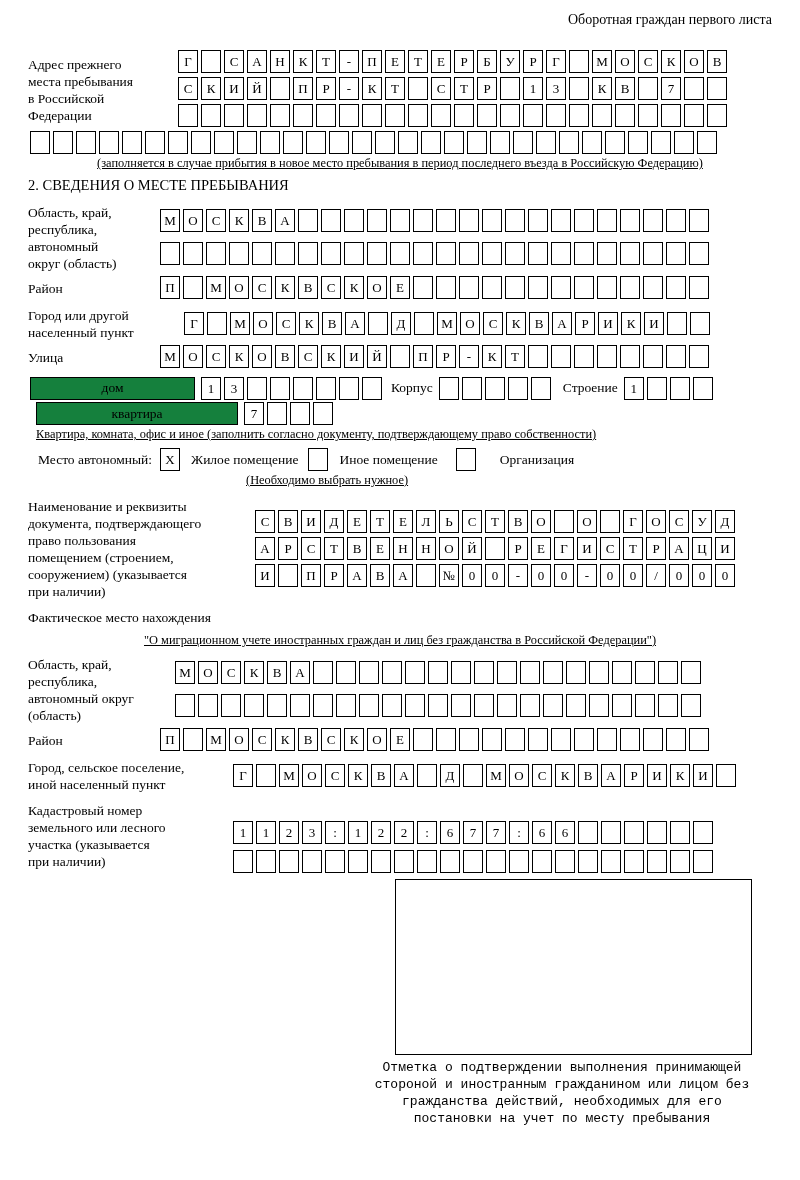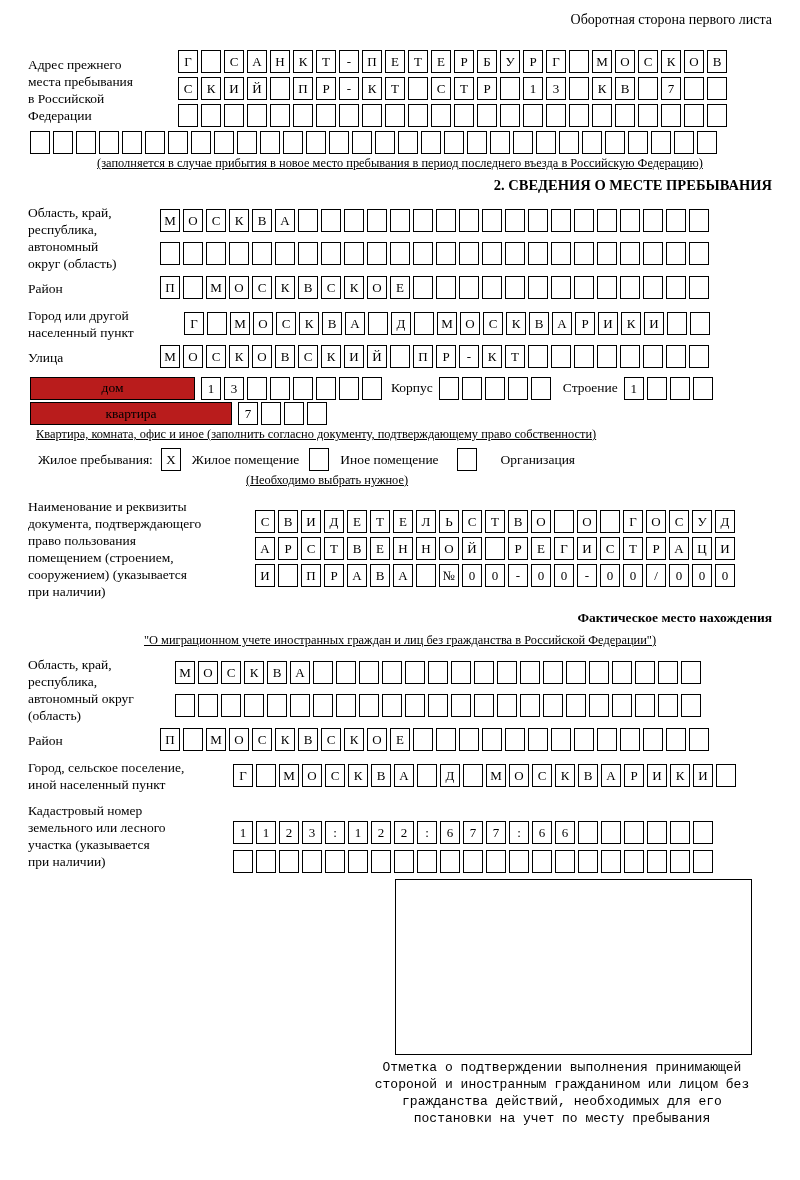--- a/index.html
+++ b/index.html
@@ -16,38 +16,38 @@
     flex:none;width:18px;height:21px;border:1.6px solid #000;
     display:flex;align-items:center;justify-content:center;
     font-size:13px;line-height:1;box-sizing:content-box;background:#fff;
   }
   .rowstack{display:flex;flex-direction:column;gap:4px;}
   .frow{display:flex;align-items:center;}
   .flabel{white-space:pre-line;font-size:13.5px;line-height:1.26;flex:none;padding-top:2px;}
   .w150{width:150px}.w132{width:132px}.w156{width:156px}.w227{width:227px}.w147{width:147px}.w205{width:205px}
   .note{font-size:12.4px;text-decoration:underline;}
   .note-c{text-align:center;}
-  .sect-title{text-align:right;font-weight:bold;font-size:14.5px;}
+  .sect-title{text-align:left;font-weight:normal;font-size:14.5px;}
   .widebox{
     flex:none;border:1.6px solid #000;height:21px;display:flex;
-    align-items:center;justify-content:center;font-size:13.5px;background:#b91c1c;
+    align-items:center;justify-content:center;font-size:13.5px;background:#15803d;
   }
   .inline-label{font-size:13.5px;line-height:24px;flex:none;text-align:center;}
   .mb2{margin-bottom:2px}.mb4{margin-bottom:4px}.mb6{margin-bottom:6px}.mb8{margin-bottom:8px}.mb10{margin-bottom:10px}
   .premises{display:flex;align-items:center;font-size:13.5px;}
   .stamp-area{margin-left:338px;width:392px;font-family:Liberation Mono, monospace;}
   .stamp-box{width:355px;height:174px;border:1.6px solid #000;margin-left:29px;}
   .stamp-caption{margin-top:5px;text-align:center;font-size:13px;line-height:1.3;}
 </style>
 </head>
 <body>
 
 <div class="sheet">
 
-  <div class="hdr">Оборотная сторона первого листа</div>
+  <div class="hdr">Оборотная граждан первого листа</div>
 
   <div class="frow mb4">
     <div class="flabel w150">Адрес прежнего
 места пребывания
 в Российской
 Федерации</div>
     <div class="rowstack">
       <div class="cells">
           <span class="cell">Г</span>
           <span class="cell"></span>
@@ -339,35 +339,35 @@
       </div>
     <span class="inline-label" style="margin-left:12px">Строение</span>
     <div class="cells" style="margin-left:6px">
         <span class="cell">1</span>
         <span class="cell"></span>
         <span class="cell"></span>
         <span class="cell"></span>
       </div>
   </div>
 
-  <div class="frow mb2" style="margin-left:2px;align-items:flex-end">
+  <div class="frow mb2" style="margin-left:8px;align-items:flex-end">
     <div class="widebox" style="width:200px">
         <span>квартира</span>
       </div>
     <div class="cells" style="margin-left:6px">
         <span class="cell">7</span>
         <span class="cell"></span>
         <span class="cell"></span>
         <span class="cell"></span>
       </div>
   </div>
   <div class="note mb6" style="margin-left:8px">Квартира, комната, офис и иное (заполнить согласно документу, подтверждающему право собственности)</div>
 
   <div class="premises mb2" style="margin-left:10px">
-    <span>Жилое пребывания:</span>
+    <span>Место автономный:</span>
     <span class="cell" style="margin-left:8px">X</span>
     <span style="margin-left:11px">Жилое помещение</span>
     <span class="cell" style="margin-left:10px"></span>
     <span style="margin-left:11px">Иное помещение</span>
     <span class="cell" style="margin-left:18px"></span>
     <span style="margin-left:24px">Организация</span>
   </div>
   <div class="note mb8" style="margin-left:218px">(Необходимо выбрать нужное)</div>
 
   <div class="frow mb10">

